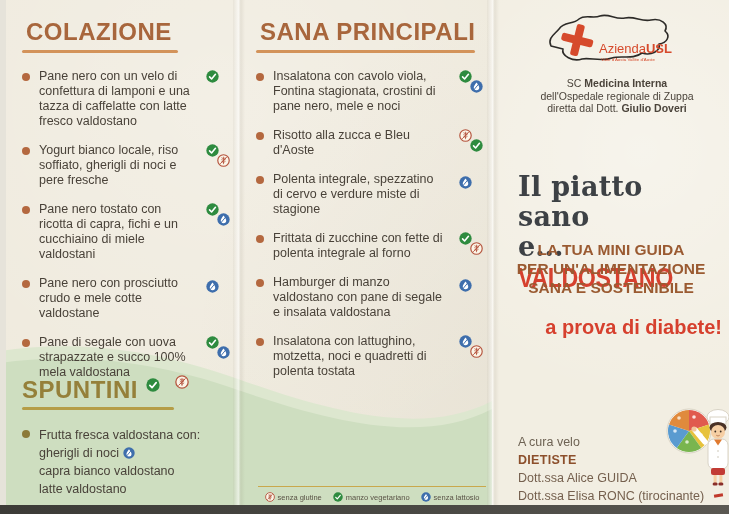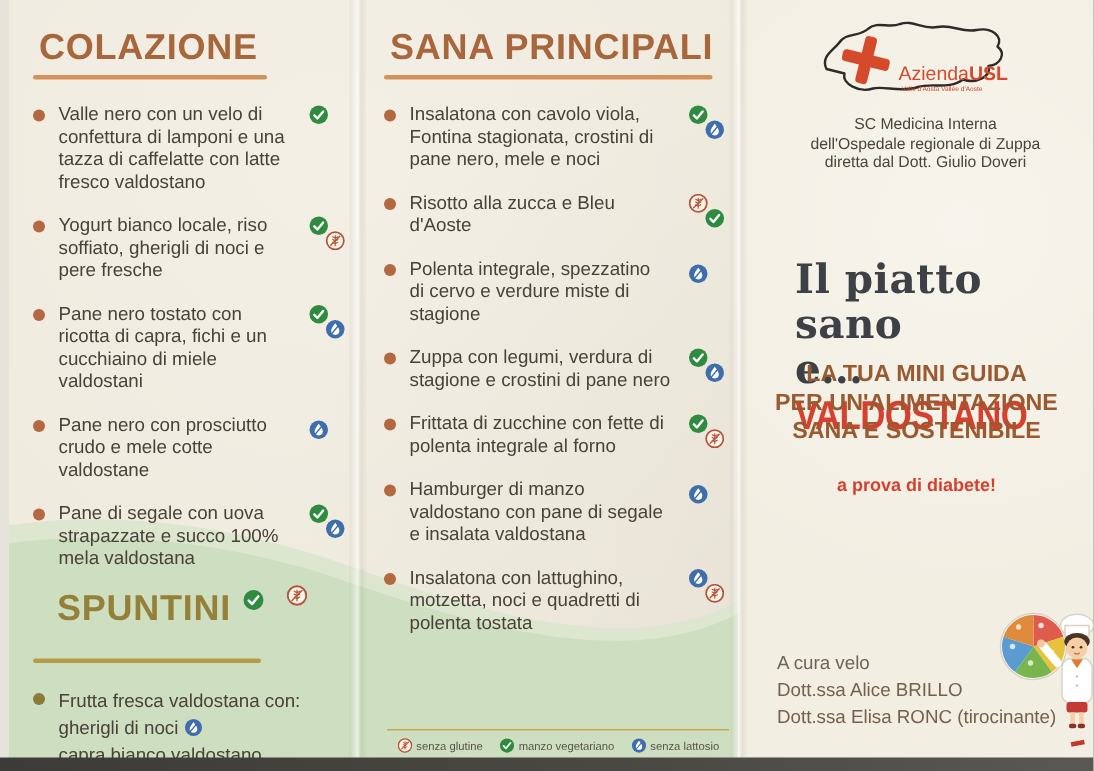--- a/index.html
+++ b/index.html
@@ -51,28 +51,28 @@
   .legend{position:absolute;left:258px;top:486px;width:228px;border-top:1px solid #c9a84c;padding-top:5px;
     display:flex;justify-content:center;gap:11px;}
   .legend-entry{display:flex;align-items:center;gap:3px;font-size:7.5px;color:#5a5346;white-space:nowrap;}
   .legend-entry .badge{width:10px;height:10px;}
 
   
   .panel-cover{position:absolute;left:492px;top:0;width:250px;height:505px;background:#f2eee2;
     background-image:radial-gradient(circle at 60% 30%, rgba(255,255,255,.35), rgba(0,0,0,0) 65%);}
   .logo{display:block;margin:12px auto 0;}
   .org{margin-top:3px;text-align:center;font-size:10.5px;line-height:12.5px;color:#4b443b;}
-  .org b{font-weight:normal;margin-top:28px;}
-  .title-block{position:absolute;left:26px;top:172px;width:212px;}
+  .org b{font-weight:bold;margin-top:28px;}
+  .title-block{position:absolute;left:14px;top:172px;width:212px;}
   .title-l1{font-family:"DejaVu Serif",serif;font-weight:bold;font-size:27px;line-height:30px;color:#3d4145;padding-left:12px;letter-spacing:.3px;}
   .title-l2{font-family:"DejaVu Serif",serif;font-weight:bold;font-size:27px;line-height:30px;color:#3d4145;padding-left:12px;}
   .title-accent{display:inline-block;font-family:"Liberation Sans",sans-serif;font-weight:800;color:#d6402e;
     transform:scaleX(.86);transform-origin:left center;letter-spacing:-.5px;vertical-align:-1px;}
   .subtitle{position:absolute;left:8px;top:240px;width:222px;text-align:center;font-weight:bold;font-size:15.5px;line-height:19px;color:#9a5a31;}
-  .tagline2{position:absolute;left:8px;top:316px;width:222px;text-align:center;font-weight:bold;font-size:12px;color:#d6402e;}
+  .tagline2{position:absolute;left:8px;top:316px;width:222px;text-align:right;font-weight:bold;font-size:20px;color:#d6402e;}
   .credits{position:absolute;left:26px;top:433px;font-size:12.5px;line-height:18px;color:#75604e;}
   .credits .c1{color:#6e6354;}
   .credits .c2{font-weight:bold;color:#8c4f2b;letter-spacing:.3px;}
   .chef{position:absolute;right:3px;bottom:12px;}
 </style>
 </head>
 <body>
 
 <svg width="0" height="0" style="position:absolute" xmlns="http://www.w3.org/2000/svg" xmlns:xlink="http://www.w3.org/1999/xlink" aria-hidden="true">
   <defs>
@@ -99,21 +99,21 @@
     <path d="M0,6 C70,-5 150,2 238,34 C320,63 420,94 492,56 L492,169 L0,169 Z" fill="#dde7cf"></path>
     <path d="M0,18 C70,8 150,14 238,45 C320,73 420,102 492,64 L492,169 L0,169 Z" fill="#cedec0"></path>
   </svg>
 
   <section class="panel-colazione">
     <h1 class="hdr">COLAZIONE</h1>
     <div class="rule"></div>
     <div class="menu">
       <div class="menu-item">
         <span class="bullet"></span>
-        <p class="item-text">Valle nero con un velo di confettura di lamponi e una tazza di caffelatte con latte fresco valdostano</p>
+        <p class="item-text">Pane nero con un velo di confettura di lamponi e una tazza di caffelatte con latte fresco valdostano</p>
         <span class="badges">
           <svg class="badge">
               <use href="#ic-veg" xlink:href="#ic-veg"></use>
             </svg>
         </span>
       </div>
       <div class="menu-item">
         <span class="bullet"></span>
         <p class="item-text">Yogurt bianco locale, riso soffiato, gherigli di noci e pere fresche</p>
         <span class="badges">
@@ -155,21 +155,21 @@
             </svg>
           <svg class="badge">
               <use href="#ic-lact" xlink:href="#ic-lact"></use>
             </svg>
         </span>
       </div>
     </div>
   </section>
 
   <section class="panel-spuntini">
-    <h2 class="hdr hdr-olive" style="display:inline-block;margin:16px;"><span>SPUNTINI</span><span class="h-badges">
+    <h2 class="hdr hdr-olive" style="display:inline-block;margin:0;"><span>SPUNTINI</span><span class="h-badges">
           <svg class="badge">
             <use href="#ic-veg" xlink:href="#ic-veg"></use>
           </svg>
           <svg class="badge">
             <use href="#ic-glut" xlink:href="#ic-glut"></use>
           </svg>
         </span></h2>
     <div class="rule rule-olive"></div>
     <div class="menu" style="">
       <div class="menu-item">
@@ -211,32 +211,20 @@
             </svg>
           <svg class="badge">
               <use href="#ic-veg" xlink:href="#ic-veg"></use>
             </svg>
         </span>
       </div>
       <div class="menu-item">
         <span class="bullet"></span>
         <p class="item-text">Polenta integrale, spezzatino di cervo e verdure miste di stagione</p>
         <span class="badges badges-single">
-          <svg class="badge">
-              <use href="#ic-lact" xlink:href="#ic-lact"></use>
-            </svg>
-        </span>
-      </div>
-      <div class="menu-item">
-        <span class="bullet"></span>
-        <p class="item-text">Zuppa con legumi, verdura di stagione e crostini di pane nero</p>
-        <span class="badges">
-          <svg class="badge">
-              <use href="#ic-veg" xlink:href="#ic-veg"></use>
-            </svg>
           <svg class="badge">
               <use href="#ic-lact" xlink:href="#ic-lact"></use>
             </svg>
         </span>
       </div>
       <div class="menu-item">
         <span class="bullet"></span>
         <p class="item-text">Frittata di zucchine con fette di polenta integrale al forno</p>
         <span class="badges">
           <svg class="badge">
@@ -318,21 +306,22 @@
     <div class="subtitle">
       <div>LA TUA MINI GUIDA</div>
       <div>PER UN'ALIMENTAZIONE</div>
       <div>SANA E SOSTENIBILE</div>
     </div>
 
     <div class="tagline2">a prova di diabete!</div>
 
     <div class="credits">
       <div class="c1">A cura velo</div>
-      <div>Dott.ssa Alice BRILLO</div>
+      <div class="c2">DIETISTE</div>
+      <div>Dott.ssa Alice GUIDA</div>
       <div>Dott.ssa Elisa RONC (tirocinante)</div>
     </div>
 
     <svg class="chef" width="74" height="88" viewBox="0 0 74 88" xmlns="http://www.w3.org/2000/svg">
 
       <g>
         <circle cx="24" cy="26" r="22" fill="#fff" stroke="#d8d2c2" stroke-width="1"></circle>
         <path d="M24,26 L24,5 A21,21 0 0 1 43.97,19.5 Z" fill="#e05a4e"></path>
         <path d="M24,26 L43.97,19.5 A21,21 0 0 1 36.3,43 Z" fill="#e7c23c"></path>
         <path d="M24,26 L36.3,43 A21,21 0 0 1 11.7,43 Z" fill="#79b54f"></path>

